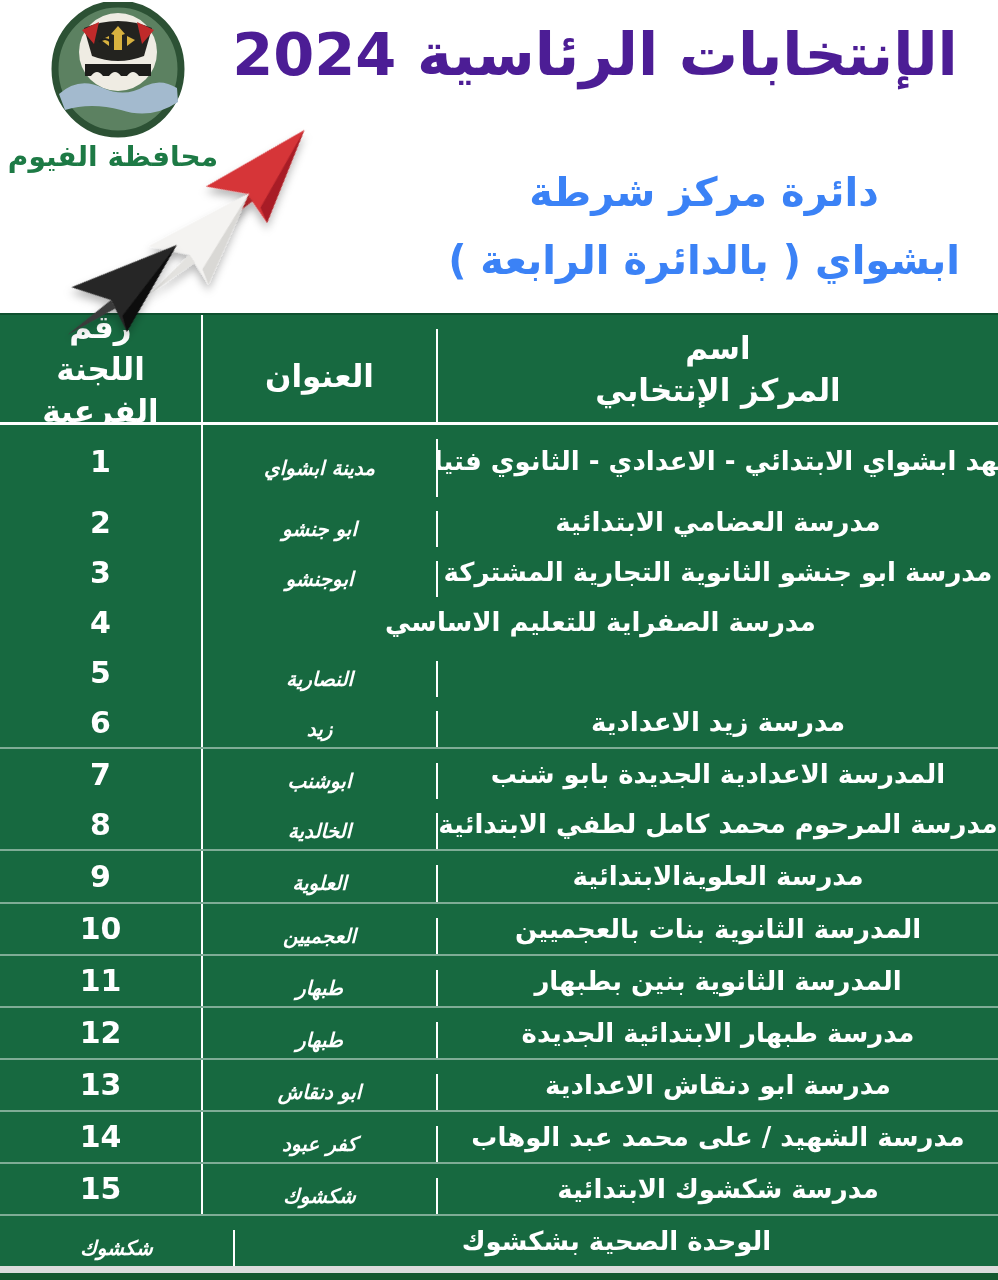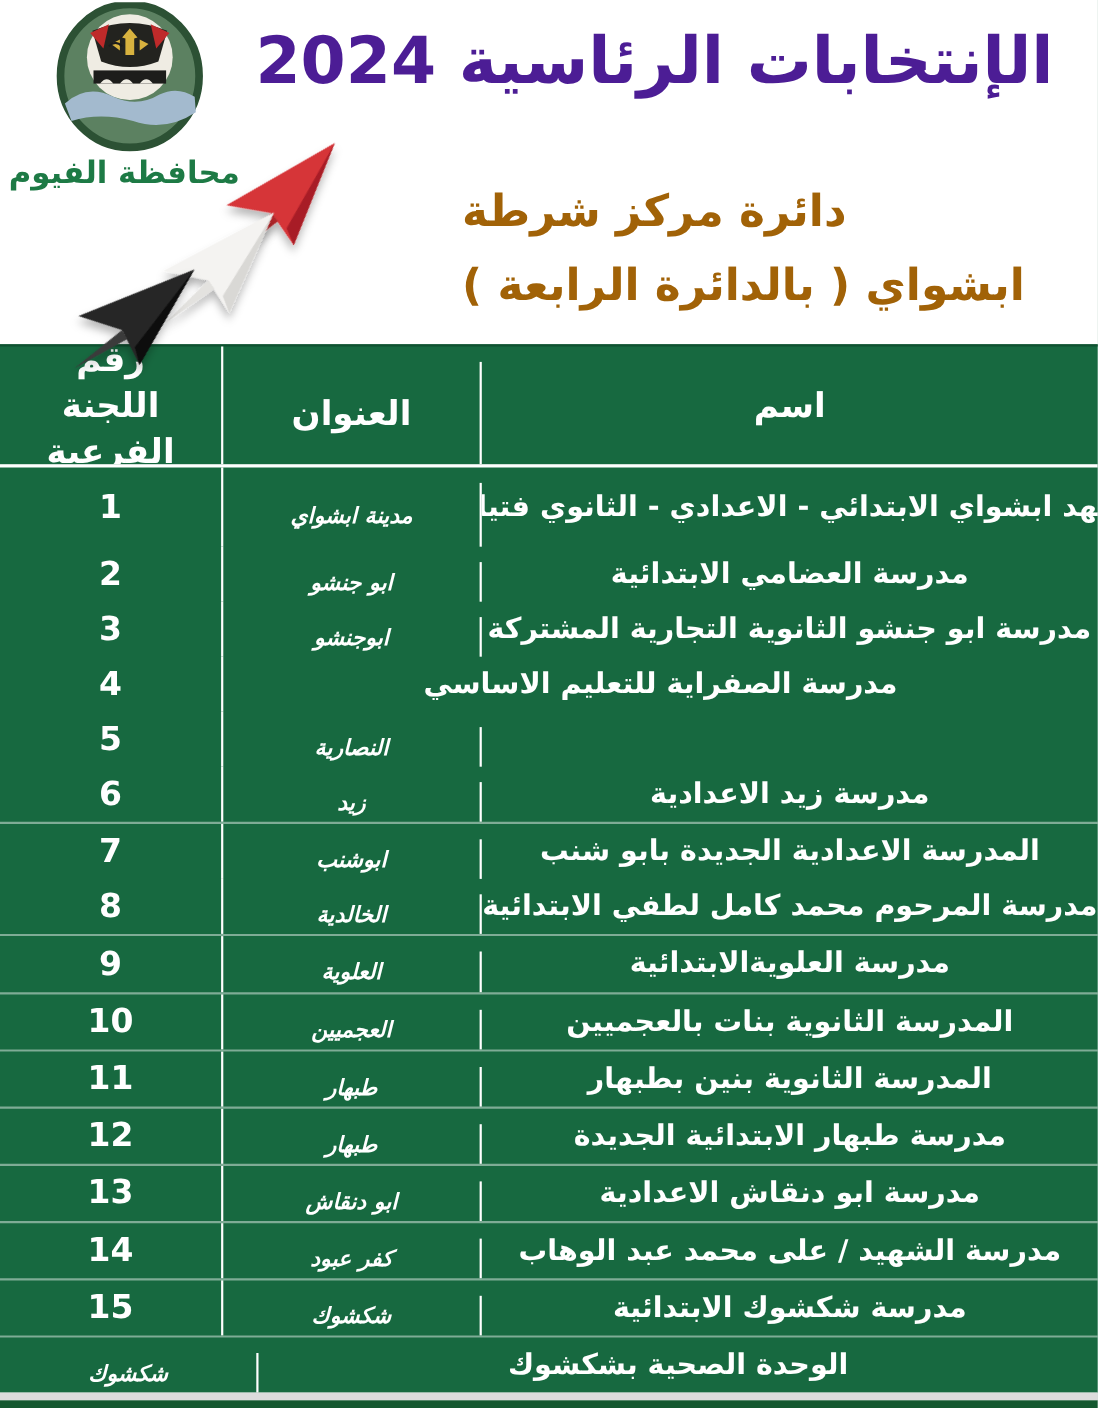--- a/index.html
+++ b/index.html
@@ -32,23 +32,23 @@
     direction:rtl;
     color:#4c1d95;
     font-size:59px;
     font-weight:bold;
     letter-spacing:1px;
     white-space:nowrap;
   }
 
   .subtitle {
     position:absolute; left:420px; right:10px; top:158px;
-    text-align:left;
+    text-align:center;
     direction:rtl;
-    color:#a16207;
+    color:#3b82f6;
     font-size:40px;
     font-weight:bold;
     line-height:68px;
   }
 
   .planes-svg { position:absolute; left:50px; top:92px; z-index:5; overflow:visible; }
 
   
   .table {
     position:absolute; left:0; top:313px; width:998px; height:953px;
@@ -157,20 +157,21 @@
     <div class="thead">
       <div class="cell col-num">
         <span>رقم</span>
         <span>اللجنة الفرعية</span>
       </div>
       <div class="cell col-addr">
         <span>العنوان</span>
       </div>
       <div class="cell col-name">
         <span>اسم</span>
+        <span>المركز الإنتخابي</span>
       </div>
     </div>
 
     <div class="tbody" id="rows">
       <div class="row">
         <div class="cell col-num cell-number">1</div>
         <div class="cell col-addr cell-address">مدينة ابشواي</div>
         <div class="cell col-name cell-center">معهد ابشواي الابتدائي - الاعدادي - الثانوي فتيات</div>
       </div>
 

